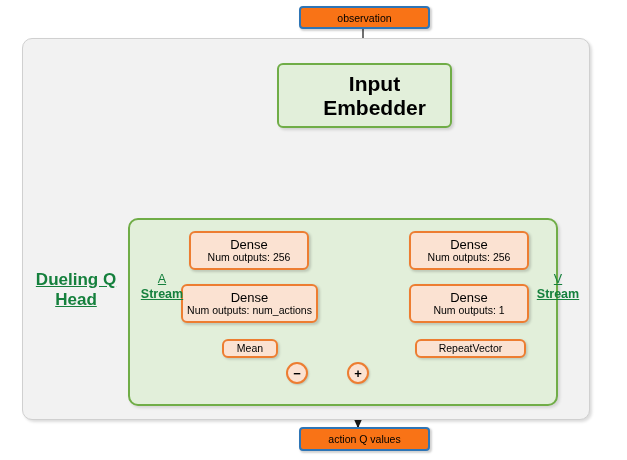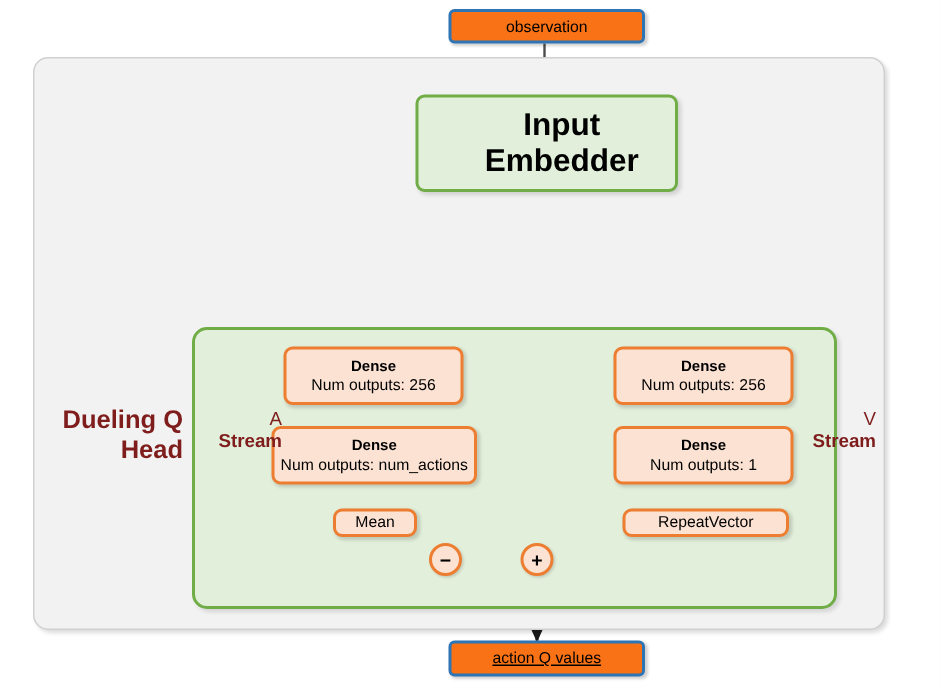--- a/index.html
+++ b/index.html
@@ -81,22 +81,22 @@
     box-shadow: 2px 2px 3px rgba(0,0,0,0.14);
   }
 
   .orange-node {
     background: #fbe2d2;
     border: 2px solid #ed7d31;
     border-radius: 6px;
     box-shadow: 1.5px 1.5px 2.5px rgba(0,0,0,0.16);
   }
   .orange-node .line1 {
-    font-size: 10px;
-    font-weight: bold;
+    font-size: 13px;
+    font-weight: normal;
     line-height: 13px;
   }
   .orange-node .line2 {
     font-size: 10.5px;
     line-height: 13px;
   }
   .orange-node.single .line1 {
     font-size: 10.5px;
     font-weight: normal;
   }
@@ -117,24 +117,25 @@
     font-weight: bold;
     color: #000;
     line-height: 1;
     box-shadow: 1px 1px 2px rgba(0,0,0,0.16);
     z-index: 5;
   }
 
   
   .label {
     position: absolute;
-    text-align: right;
-    color: #7f1d1d;
+    text-align: center;
+    color: #15803d;
     font-weight: bold;
     line-height: 1.18;
+    text-decoration: underline;
   }
   .label-head {
     font-size: 17px;
   }
   .label-stream {
     font-size: 12.5px;
   }
   .label-stream .thin {
     font-weight: normal;
   }
@@ -177,21 +178,21 @@
     <path d="M358,384 L358,427" stroke="#1a1a1a" stroke-width="2" fill="none" marker-end="url(#arrowhead)"></path>
   </svg>
 
   <div class="outer-container"></div>
   <div class="inner-container"></div>
 
   <div class="node io-node" style="left:299px; top:6px; width:131px; height:23px;">
     <span>observation</span>
   </div>
 
-  <div class="node io-node" style="left:299px; top:427px; width:131px; height:24px;text-decoration:underline;">
+  <div class="node io-node" style="left:299px; top:427px; width:131px; height:24px;">
     <span>action Q values</span>
   </div>
 
   <div class="node green-node" style="left:277px; top:63px; width:175px; height:65px;padding-left:20px;">
     <span>Input Embedder</span>
   </div>
 
 
   <div class="node orange-node" style="left:189px; top:231px; width:120px; height:39px;">
     <span class="line1">Dense</span>

